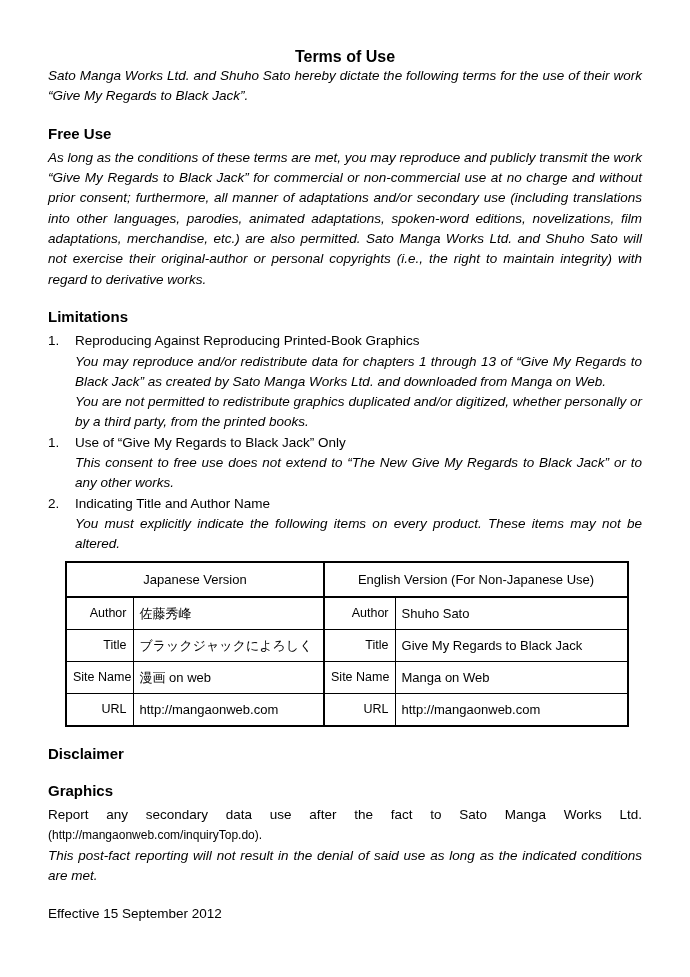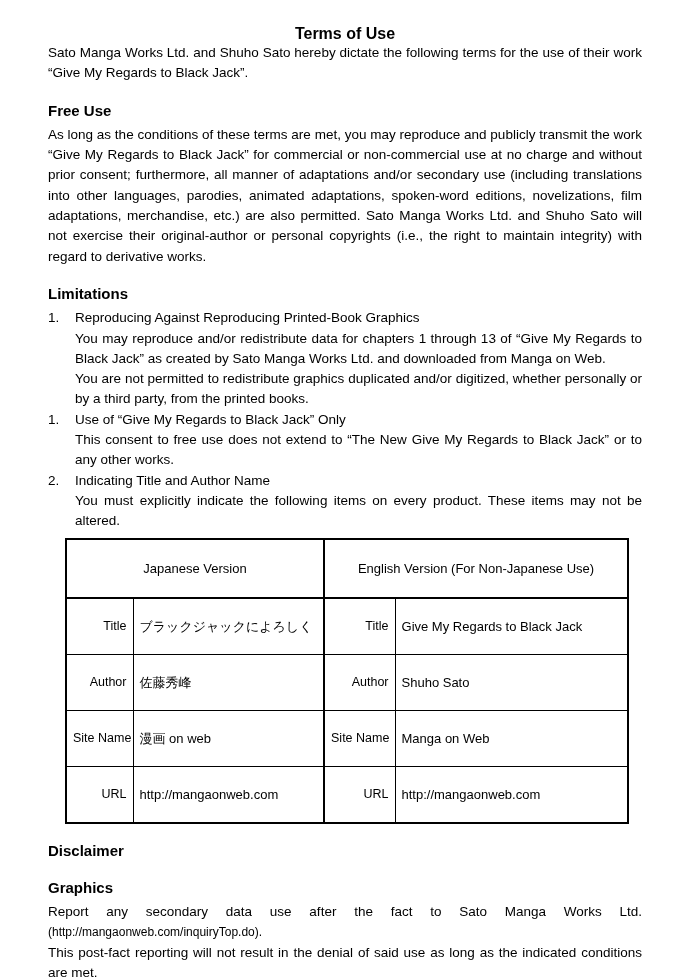--- a/index.html
+++ b/index.html
@@ -14,57 +14,59 @@
     color: #000000;
     font-family: "Liberation Sans", "DejaVu Sans", sans-serif;
     font-size: 13.5px;
     line-height: 20.3px;
   }
   .page {
     box-sizing: border-box;
     width: 690px;
     height: 687px;
     padding: 24px 48px 10px 48px;
+    margin-top: 23px;
   }
   h1.doc-title {
     margin: 0;
     font-size: 16px;
     line-height: 19px;
     font-weight: bold;
     text-align: center;
   }
   h2.sec-heading {
     margin: 17px 0 4px 0;
     font-size: 15px;
     line-height: 20.3px;
     font-weight: bold;
   }
   p.para {
     margin: 0;
     text-align: justify;
+    font-style: italic;
   }
   .intro { margin-top: 21px; }
   .list { margin-top: 2px; }
   .li { display: flex; }
   .li .num {
     flex: none;
     width: 27px;
   }
   .li .li-body { flex: 1 1 auto; min-width: 0; }
   .li .li-title { }
   table.attr-table {
     border-collapse: collapse;
     table-layout: fixed;
     width: 562px;
     margin: 6px 0 0 17px;
     border: 2px solid #000;
   }
   table.attr-table td {
     border: 1px solid #000;
-    padding: 16px 6px;
+    padding: 4px 6px;
     height: 23px;
     font-size: 13px;
     line-height: 15px;
     overflow: hidden;
     white-space: nowrap;
   }
   table.attr-table tr.head td {
     height: 25px;
     text-align: center;
     border-bottom: 2px solid #000;
@@ -141,30 +143,30 @@
       <col style="width:191px">
       <col style="width:71px">
       <col style="width:233px">
     </colgroup>
     <tbody>
       <tr class="head">
         <td colspan="2">Japanese Version</td>
         <td colspan="2">English Version (For Non-Japanese Use)</td>
       </tr>
       <tr class="data">
+        <td class="lbl">Author</td>
+        <td class="val">佐藤秀峰</td>
+        <td class="lbl">Author</td>
+        <td class="val">Shuho Sato</td>
+      </tr>
+      <tr class="data">
         <td class="lbl">Title</td>
         <td class="val">ブラックジャックによろしく</td>
         <td class="lbl">Title</td>
         <td class="val">Give My Regards to Black Jack</td>
-      </tr>
-      <tr class="data">
-        <td class="lbl">Author</td>
-        <td class="val">佐藤秀峰</td>
-        <td class="lbl">Author</td>
-        <td class="val">Shuho Sato</td>
       </tr>
       <tr class="data">
         <td class="lbl">Site Name</td>
         <td class="val">漫画 on web</td>
         <td class="lbl">Site Name</td>
         <td class="val">Manga on Web</td>
       </tr>
       <tr class="data">
         <td class="lbl">URL</td>
         <td class="val">http://mangaonweb.com</td>

